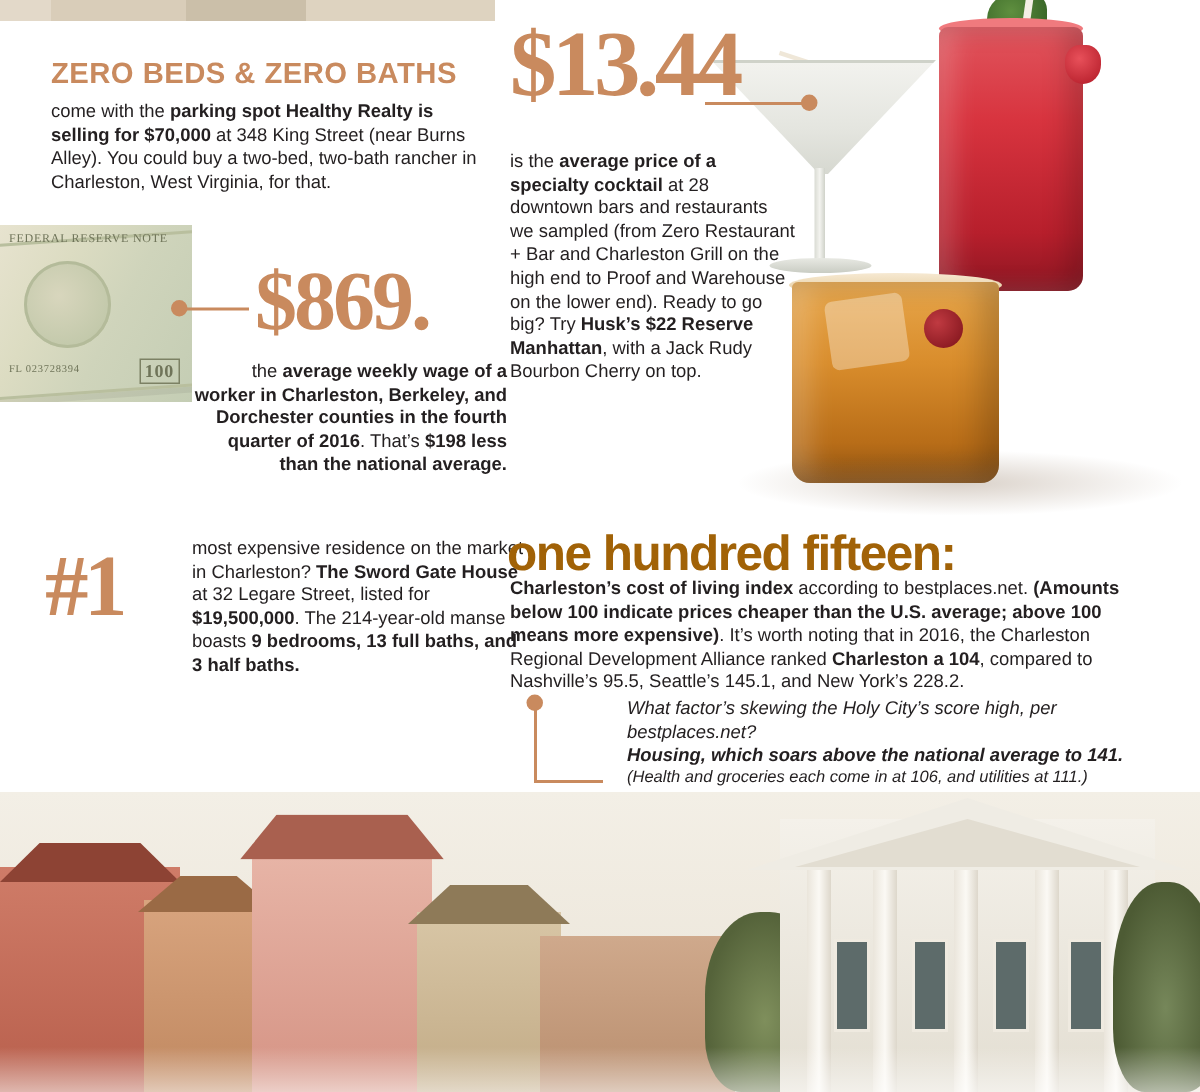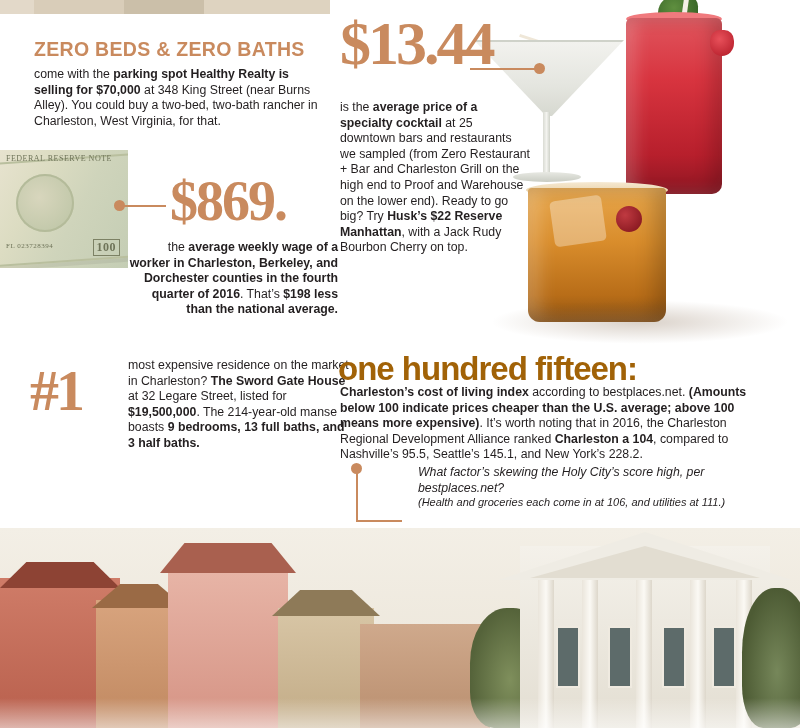--- a/index.html
+++ b/index.html
@@ -206,31 +206,32 @@
     <div class="glass" id="rocks-rim"></div>
     <div class="glass" id="rocks"></div>
     <div class="glass" id="icecube"></div>
     <div class="glass" id="cherry"></div>
     <div class="glass" id="table-shadow"></div>
   </div>
 
   <div id="p1344" class="big-num">$13.44</div>
   <div id="c1344"></div>
   <div id="c1344-dot"></div>
-  <p id="cocktail-body" class="body-txt"><span>is the </span><b>average price of a specialty cocktail</b><span> at 25 downtown bars and restaurants we sampled (from Zero Restaurant + Bar and Charleston Grill on the high end to Proof and Warehouse on the lower end). Ready to go big? Try </span><b>Husk’s $22 Reserve Manhattan</b><span>, with a Jack Rudy Bourbon Cherry on top.</span></p>
+  <p id="cocktail-body" class="body-txt"><span>is the </span><b>average price of a specialty cocktail</b><span> at 28 downtown bars and restaurants we sampled (from Zero Restaurant + Bar and Charleston Grill on the high end to Proof and Warehouse on the lower end). Ready to go big? Try </span><b>Husk’s $22 Reserve Manhattan</b><span>, with a Jack Rudy Bourbon Cherry on top.</span></p>
 
   <div id="h115">one hundred fifteen:</div>
   <p id="h115-body" class="body-txt"><b>Charleston’s cost of living index</b><span> according to bestplaces.net. </span><b>(Amounts below 100 indicate prices cheaper than the U.S. average; above 100 means more expensive)</b><span>. It’s worth noting that in 2016, the Charleston Regional Development Alliance ranked </span><b>Charleston a 104</b><span>, compared to Nashville’s 95.5, Seattle’s 145.1, and New York’s 228.2.</span></p>
 
   <div id="note-dot"></div>
   <div id="note-connector"></div>
   <div id="note-connector-h"></div>
 
   <div id="note-body">
     <p class="body-txt note-i">What factor’s skewing the Holy City’s score high, per bestplaces.net?</p>
+    <p class="body-txt note-i" style="font-weight:700;">Housing, which soars above the national average to 141.</p>
     <p class="body-txt note-i" style="font-size:11px;">(Health and groceries each come in at 106, and utilities at 111.)</p>
   </div>
 
   <div id="photo">
     <div class="sky"></div>
 
     <div class="bld" id="b1"></div>
     <div class="bld" id="b1r"></div>
     <div class="bld" id="b2"></div>
     <div class="bld" id="b2r"></div>

